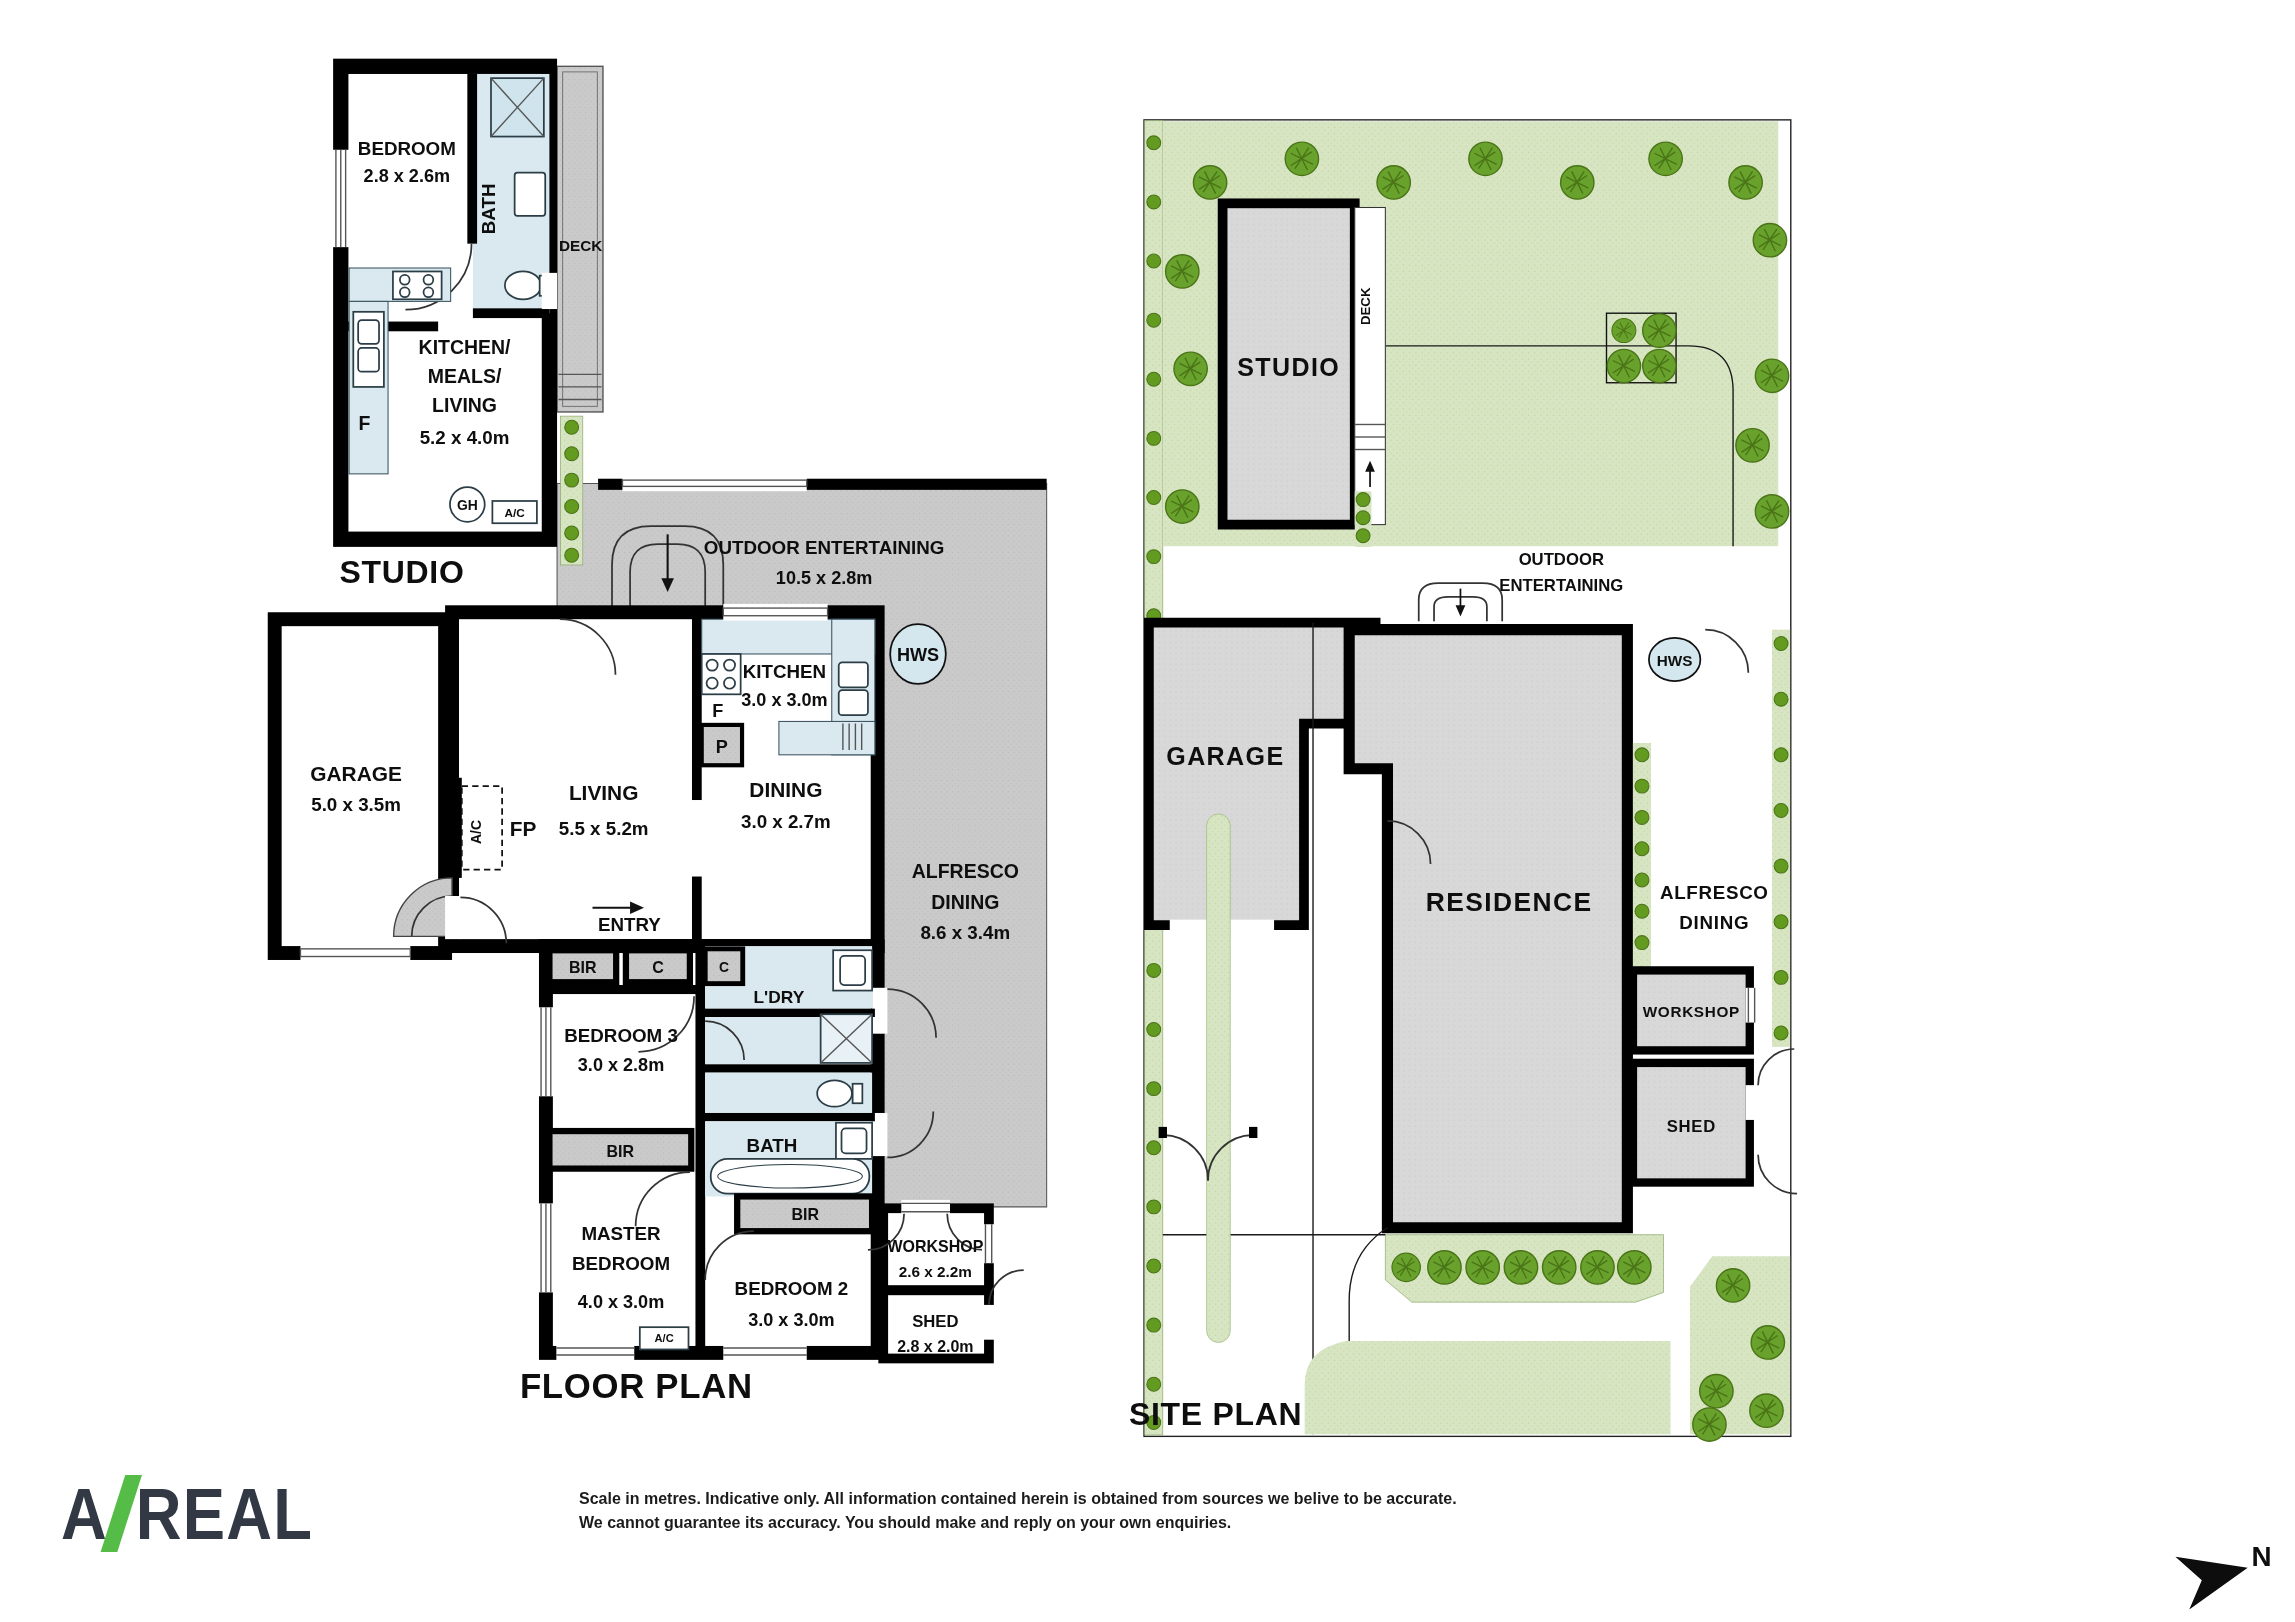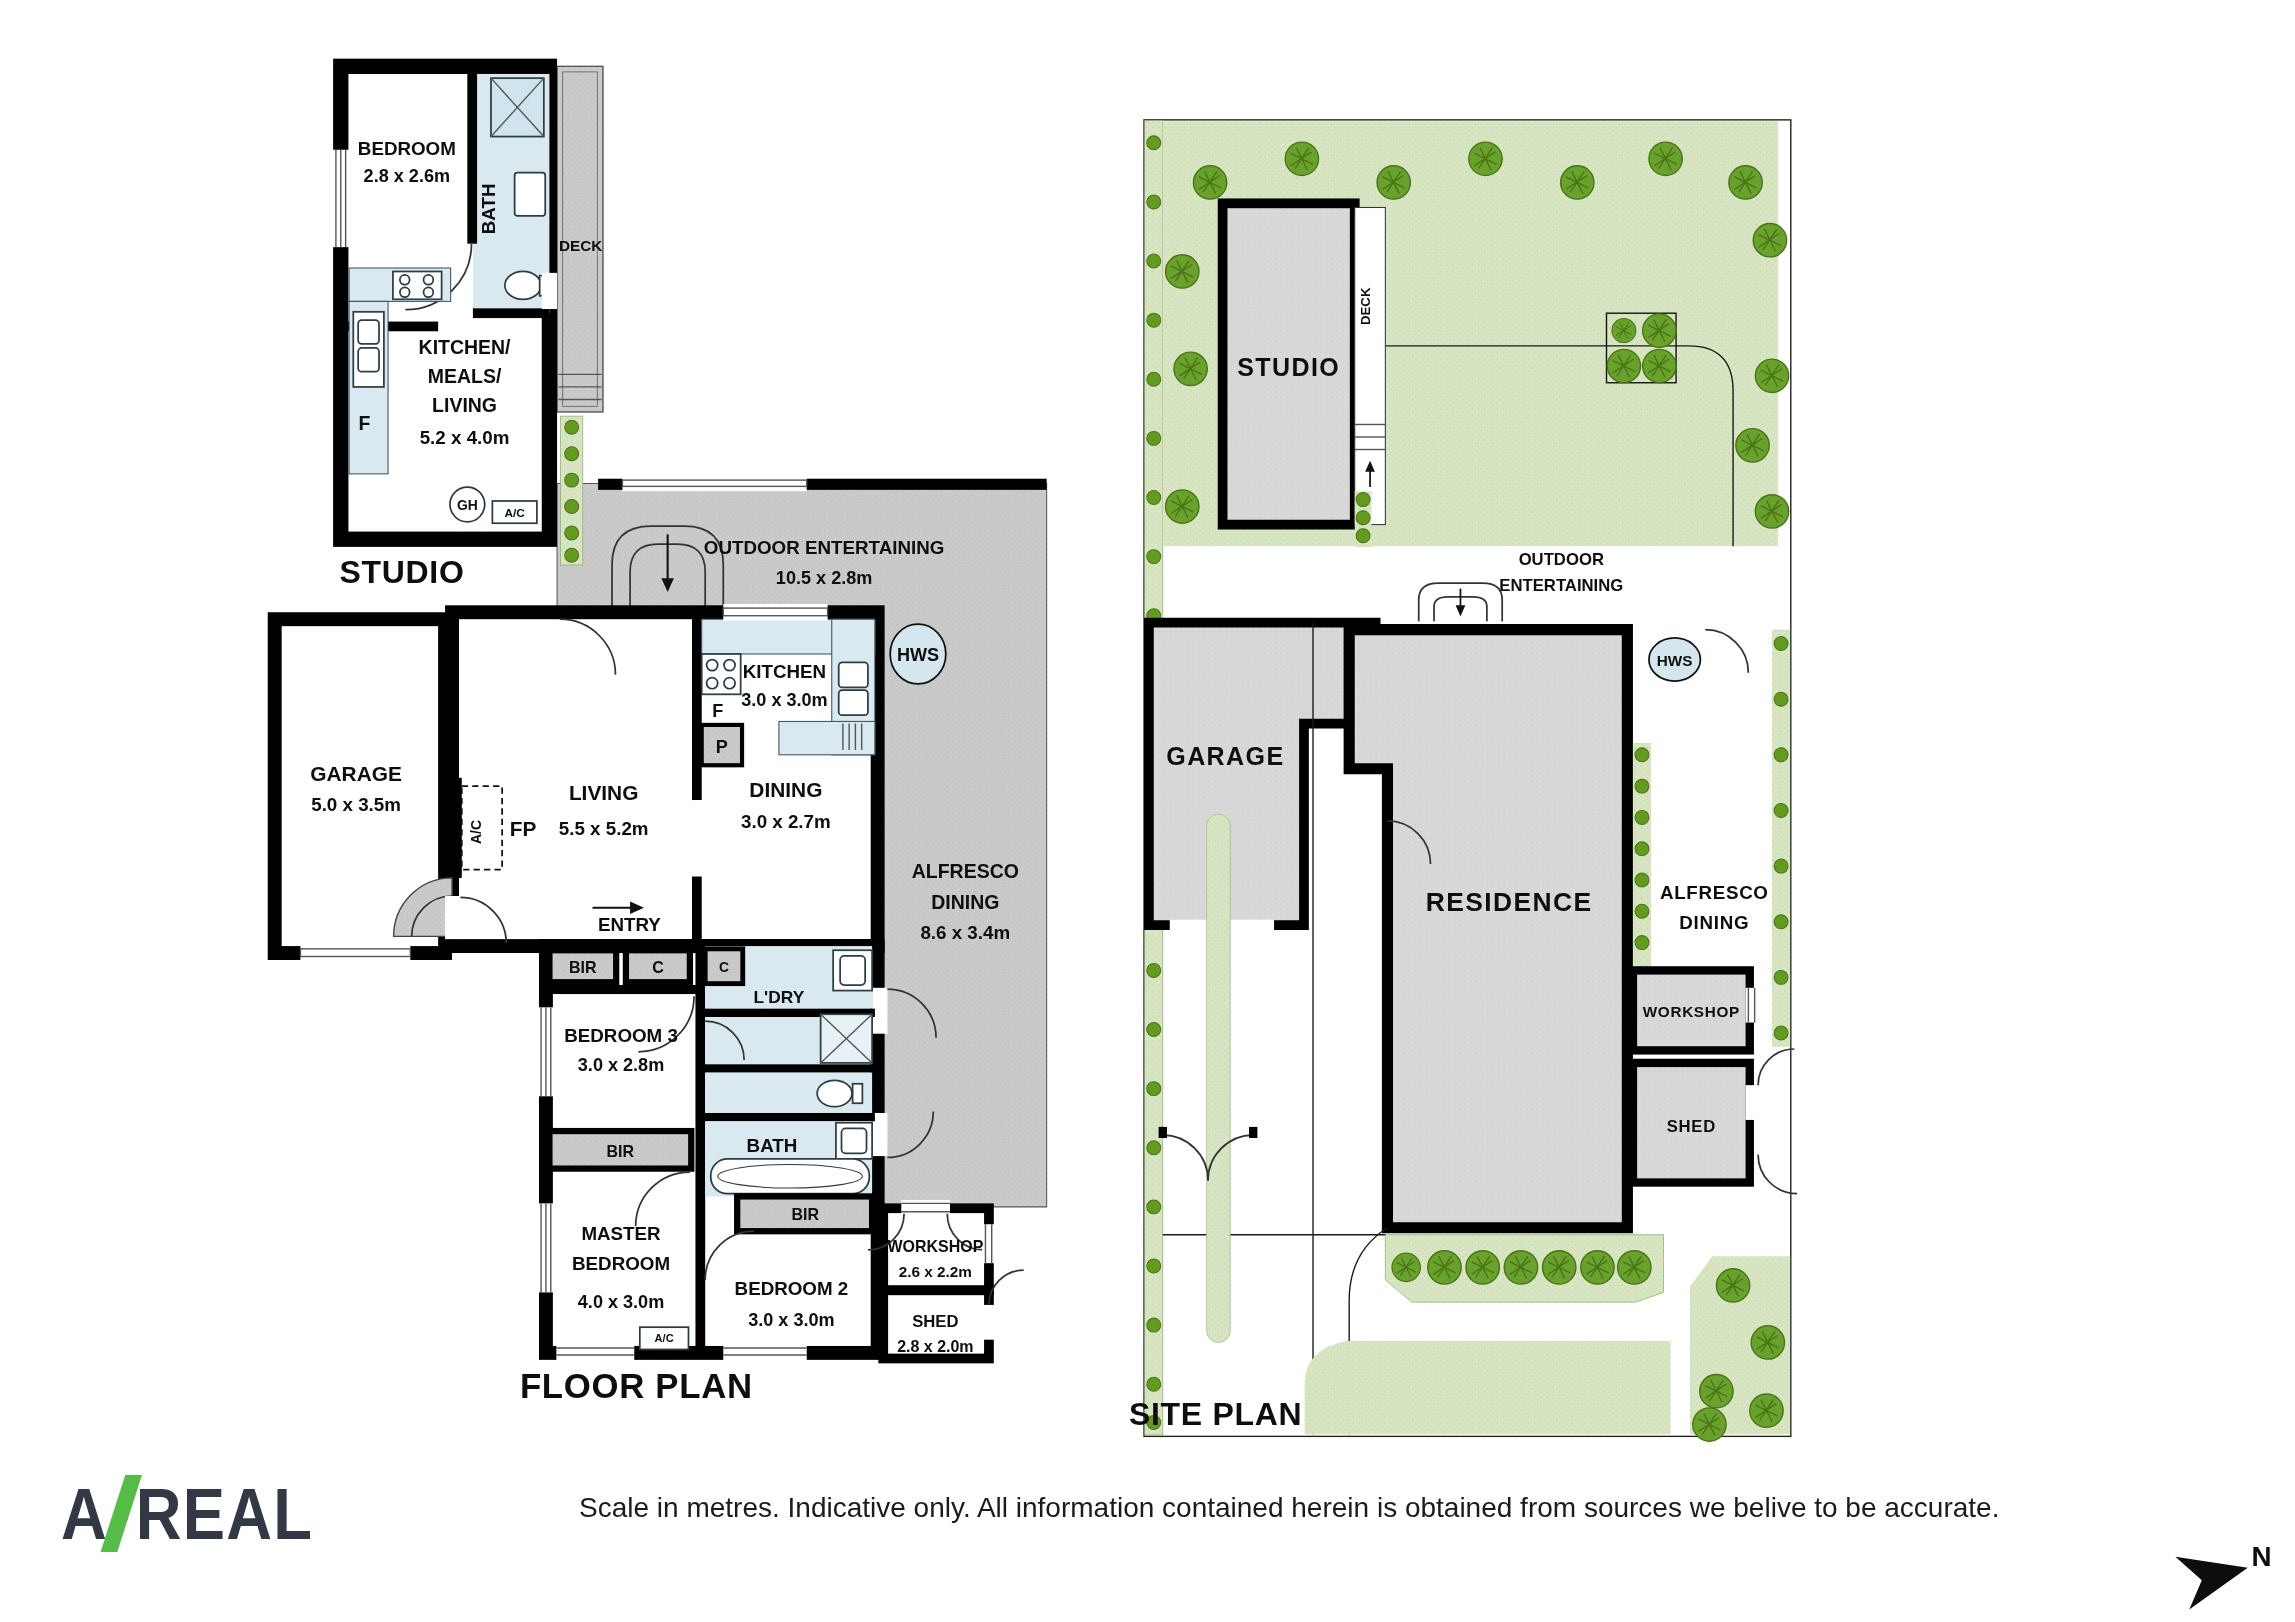--- a/index.html
+++ b/index.html
@@ -9,22 +9,22 @@
   svg text{text-anchor:middle;fill:#0e0e0e;font-family:"Liberation Sans",sans-serif;font-weight:bold;}
   .thin{stroke:#1a1a1a;stroke-width:2;fill:none;}
   .arc{stroke:#333;stroke-width:2.5;fill:none;}
   .fixt{fill:#ffffff;stroke:#2b3d46;stroke-width:2.5;}
   .win{stroke:#555;stroke-width:2;}
   
   .logo{position:absolute;left:61px;top:1475px;display:flex;align-items:center;
         transform:scaleX(.88);transform-origin:left center;}
   .logo .ch{font-size:72px;font-weight:800;color:#323945;letter-spacing:1.4px;line-height:1;}
   .logo .slash{width:19px;height:77px;background:#55bd47;transform:skewX(-20deg);margin:0 7px 0 5.6px;}
-  .disclaimer{position:absolute;left:579px;top:1487px;width:1496px;font-size:28px;
-        color:#1b1b1b;line-height:1.5;font-weight:400;}
+  .disclaimer{position:absolute;left:579px;top:1487px;width:1496px;font-size:16px;
+        color:#1b1b1b;line-height:1.5;font-weight:700;}
 </style>
 </head>
 <body>
 <div id="page">
 
 <svg width="2295" height="1623" viewBox="0 0 3300 2333">
 <defs>
   <pattern id="pgray" width="8" height="8" patternUnits="userSpaceOnUse">
     <rect width="8" height="8" fill="#cacaca"></rect>
           <circle cx="2" cy="2" r="1" fill="#b9b9b9"></circle>
@@ -476,16 +476,17 @@
 </g>
 </svg>
 
 <div class="logo">
   <span class="ch">A</span>
   <div class="slash"></div>
   <span class="ch">REAL</span>
 </div>
 <div class="disclaimer">
   <div>Scale in metres. Indicative only. All information contained herein is obtained from sources we belive to be accurate.</div>
+  <div>We cannot guarantee its accuracy. You should make and reply on your own enquiries.</div>
 </div>
 
 </div>
 
 
 </body></html>

